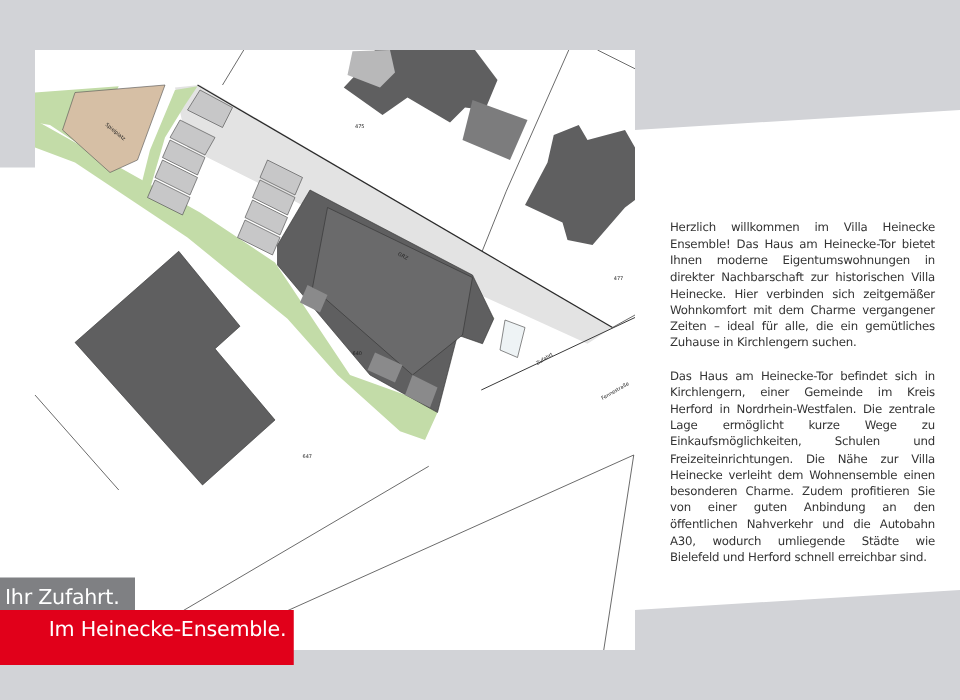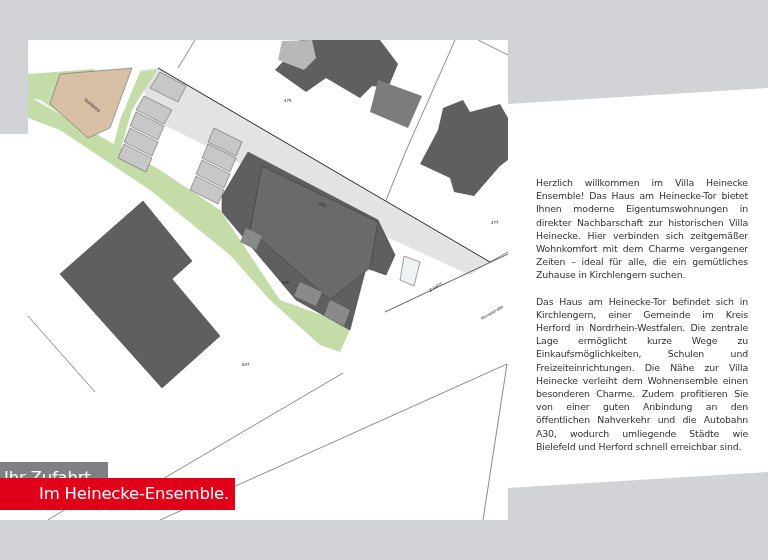--- a/index.html
+++ b/index.html
@@ -19,21 +19,21 @@
       font-size: 9.4px; line-height: 13.2px; color: #333333;
       text-align: justify; letter-spacing: -0.15px; margin-top: 34px;
     }
     .text-panel p { margin: 0 0 13px 0; }
     .label-box {
       position: absolute; left: 0; color: #ffffff;
       font-size: 16.5px; line-height: 32px; padding: 0 8px 0 4px;
       white-space: nowrap; letter-spacing: -0.2px;
     }
     .label-1 { top: 462px; height: 32px; width: 96px; background: #7f8083; }
-    .label-2 { top: 478px; height: 32px; width: 188px; background: #e1001a; padding-left: 39px; }
+    .label-2 { top: 488px; height: 44px; width: 188px; background: #e1001a; padding-left: 39px; }
     .map-label { font-family: "DejaVu Sans", sans-serif; font-size: 4px; fill: #222; }
   </style>
 </head>
 <body>
 
 <div class="white-panel"></div>
 
 <svg class="map" viewBox="0 0 768 560" xmlns="http://www.w3.org/2000/svg">
 
   <polygon points="300,40 380,40 398,64 388,88 372,86 360,98 326,78 306,92 275,70 292,52" fill="#5f5f60"></polygon>

